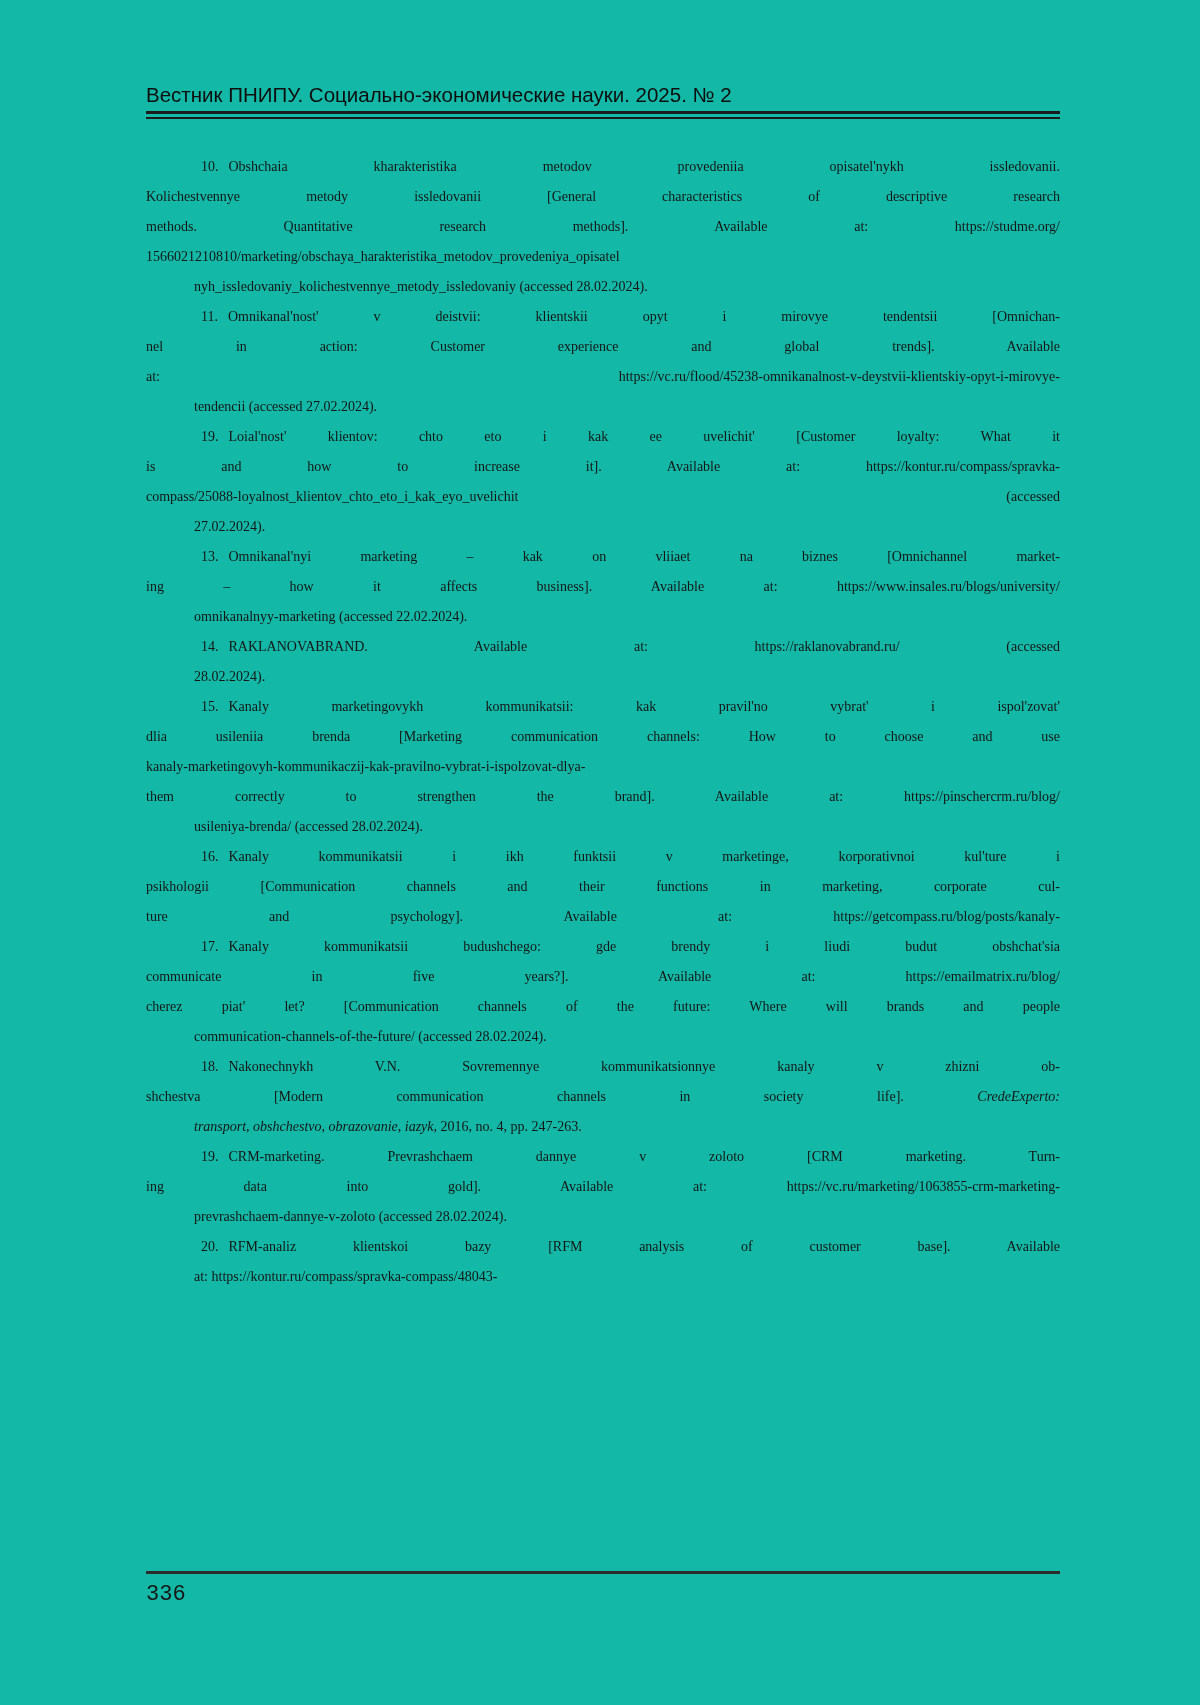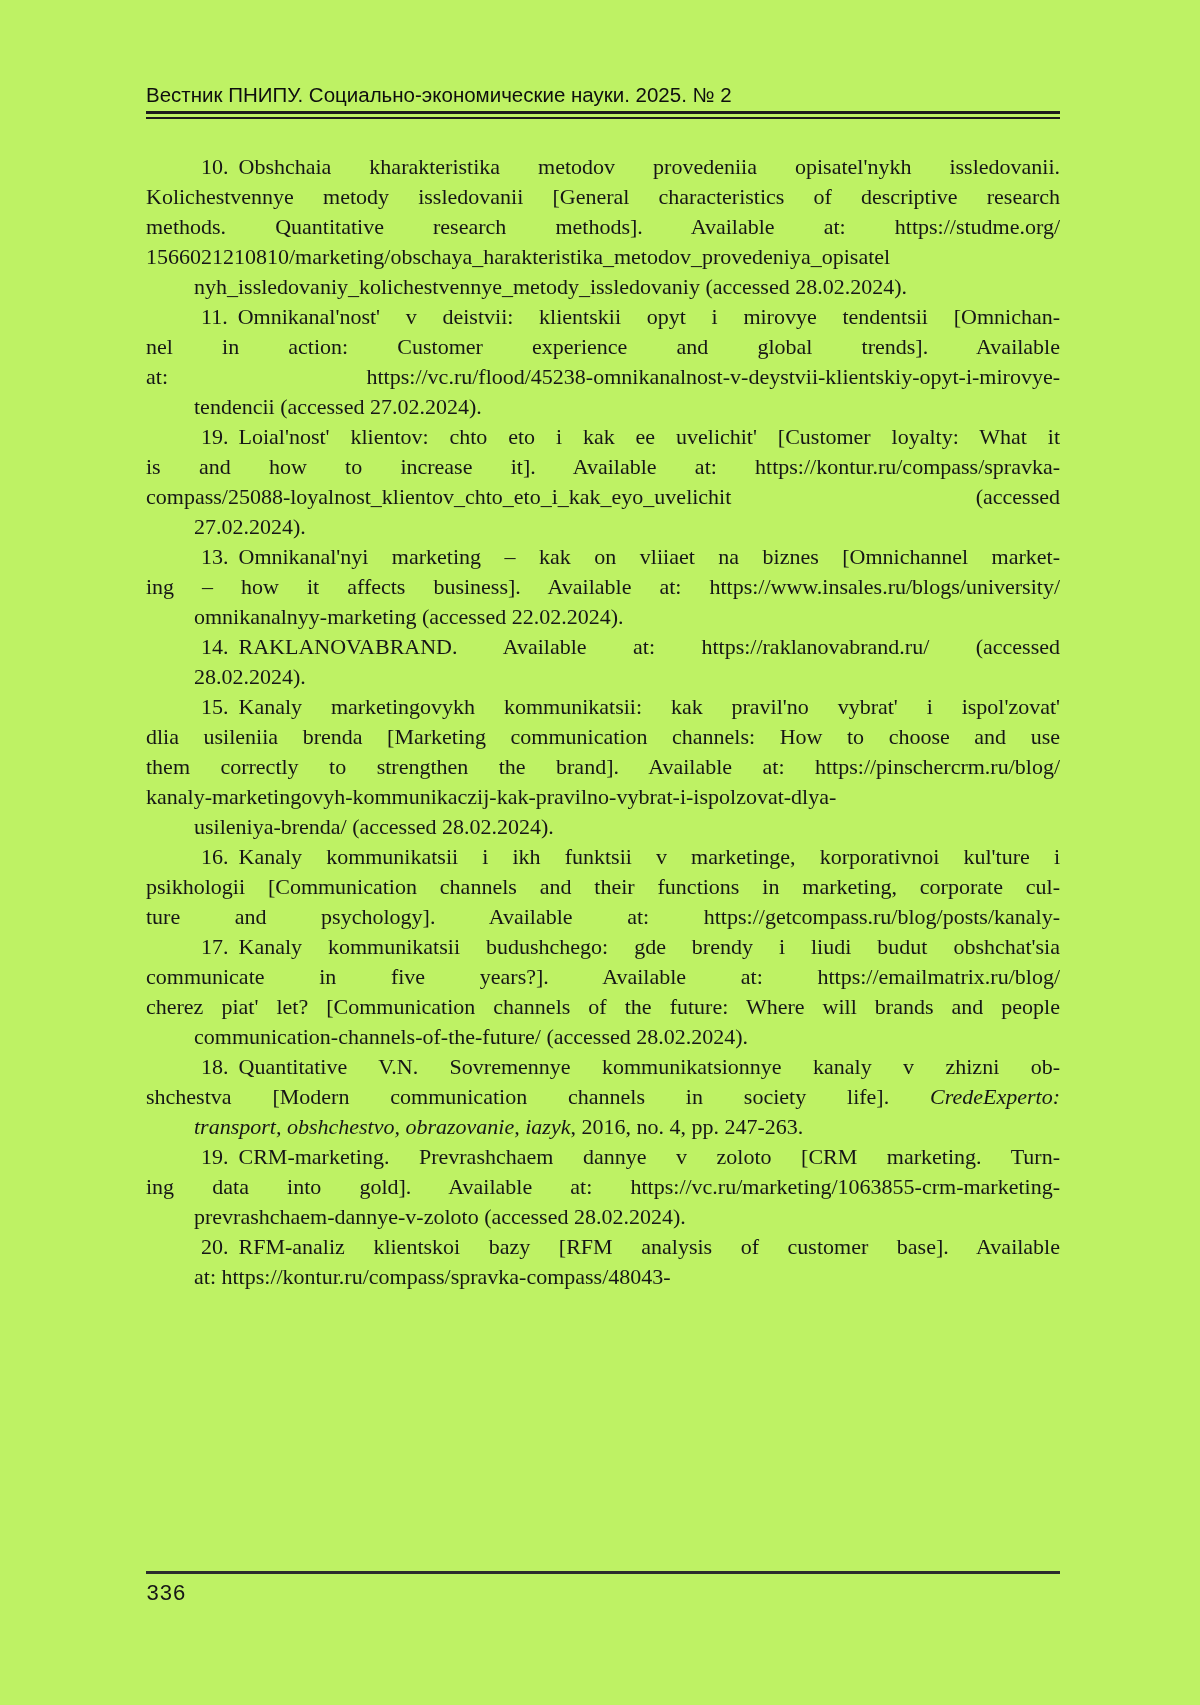--- a/index.html
+++ b/index.html
@@ -1,20 +1,20 @@
 <!DOCTYPE html>
 <html><head>
 <meta charset="utf-8">
 <style>
   html, body { margin: 0; padding: 0; background: #ffffff; }
   .page {
     position: relative;
     width: 1200px;
     height: 1705px;
-    background: #bef264;
+    background: #14b8a6;
     font-family: "Liberation Serif", serif;
     color: #161616;
     overflow: hidden;
   }
   .header-title {
     position: absolute;
     left: 146px;
     top: 83px;
     width: 914px;
     font-family: "Liberation Sans", sans-serif;
@@ -30,21 +30,21 @@
     width: 914px;
     height: 3px;
     border-top: 3px solid #1c1c1c;
     border-bottom: 2px solid #1c1c1c;
   }
   .refs {
     position: absolute;
     left: 146px;
     top: 152px;
     width: 914px;
-    font-size: 22px;
+    font-size: 14px;
   }
   .line {
     line-height: 30px;
     height: 30px;
     overflow: hidden;
     text-align: justify;
     text-align-last: justify;
     white-space: normal;
   }
   .line.firstline { text-indent: 55px; }
@@ -92,31 +92,31 @@
       <div class="line"><span>is and how to increase it]. Available at: https://kontur.ru/compass/spravka-</span></div>
       <div class="line"><span>compass/25088-loyalnost_klientov_chto_eto_i_kak_eyo_uvelichit (accessed</span></div>
       <div class="line endline"><span>27.02.2024).</span></div>
       <div class="line firstline"><span class="num">13.</span><span>Omnikanal'nyi marketing – kak on vliiaet na biznes [Omnichannel market-</span></div>
       <div class="line"><span>ing – how it affects business]. Available at: https://www.insales.ru/blogs/university/</span></div>
       <div class="line endline"><span>omnikanalnyy-marketing (accessed 22.02.2024).</span></div>
       <div class="line firstline"><span class="num">14.</span><span>RAKLANOVABRAND. Available at: https://raklanovabrand.ru/ (accessed</span></div>
       <div class="line endline"><span>28.02.2024).</span></div>
       <div class="line firstline"><span class="num">15.</span><span>Kanaly marketingovykh kommunikatsii: kak pravil'no vybrat' i ispol'zovat'</span></div>
       <div class="line"><span>dlia usileniia brenda [Marketing communication channels: How to choose and use</span></div>
+      <div class="line"><span>kanaly-marketingovyh-kommunikaczij-kak-pravilno-vybrat-i-ispolzovat-dlya-</span></div>
       <div class="line"><span>them correctly to strengthen the brand]. Available at: https://pinschercrm.ru/blog/</span></div>
-      <div class="line"><span>kanaly-marketingovyh-kommunikaczij-kak-pravilno-vybrat-i-ispolzovat-dlya-</span></div>
       <div class="line endline"><span>usileniya-brenda/ (accessed 28.02.2024).</span></div>
       <div class="line firstline"><span class="num">16.</span><span>Kanaly kommunikatsii i ikh funktsii v marketinge, korporativnoi kul'ture i</span></div>
       <div class="line"><span>psikhologii [Communication channels and their functions in marketing, corporate cul-</span></div>
       <div class="line"><span>ture and psychology]. Available at: https://getcompass.ru/blog/posts/kanaly-</span></div>
       <div class="line firstline"><span class="num">17.</span><span>Kanaly kommunikatsii budushchego: gde brendy i liudi budut obshchat'sia</span></div>
       <div class="line"><span>communicate in five years?]. Available at: https://emailmatrix.ru/blog/</span></div>
       <div class="line"><span>cherez piat' let? [Communication channels of the future: Where will brands and people</span></div>
       <div class="line endline"><span>communication-channels-of-the-future/ (accessed 28.02.2024).</span></div>
-      <div class="line firstline"><span class="num">18.</span><span>Quantitative V.N. Sovremennye kommunikatsionnye kanaly v zhizni ob-</span></div>
+      <div class="line firstline"><span class="num">18.</span><span>Nakonechnykh V.N. Sovremennye kommunikatsionnye kanaly v zhizni ob-</span></div>
       <div class="line"><span>shchestva [Modern communication channels in society life]. </span><span class="it">CredeExperto:</span></div>
       <div class="line endline"><span class="it">transport, obshchestvo, obrazovanie, iazyk</span><span>, 2016, no. 4, pp. 247-263.</span></div>
       <div class="line firstline"><span class="num">19.</span><span>CRM-marketing. Prevrashchaem dannye v zoloto [CRM marketing. Turn-</span></div>
       <div class="line"><span>ing data into gold]. Available at: https://vc.ru/marketing/1063855-crm-marketing-</span></div>
       <div class="line endline"><span>prevrashchaem-dannye-v-zoloto (accessed 28.02.2024).</span></div>
       <div class="line firstline"><span class="num">20.</span><span>RFM-analiz klientskoi bazy [RFM analysis of customer base]. Available</span></div>
       <div class="line shortline"><span>at: https://kontur.ru/compass/spravka-compass/48043-</span></div>
     </div>
 
   <div class="rule-footer"></div>

